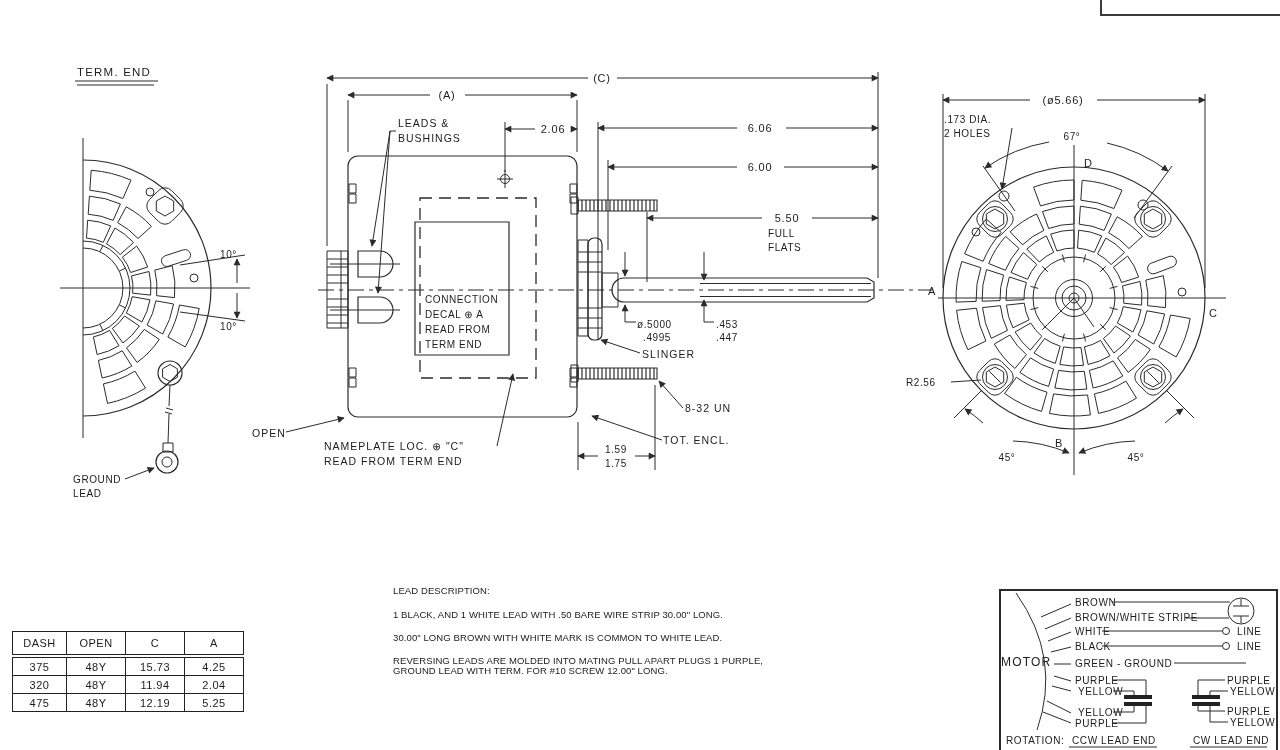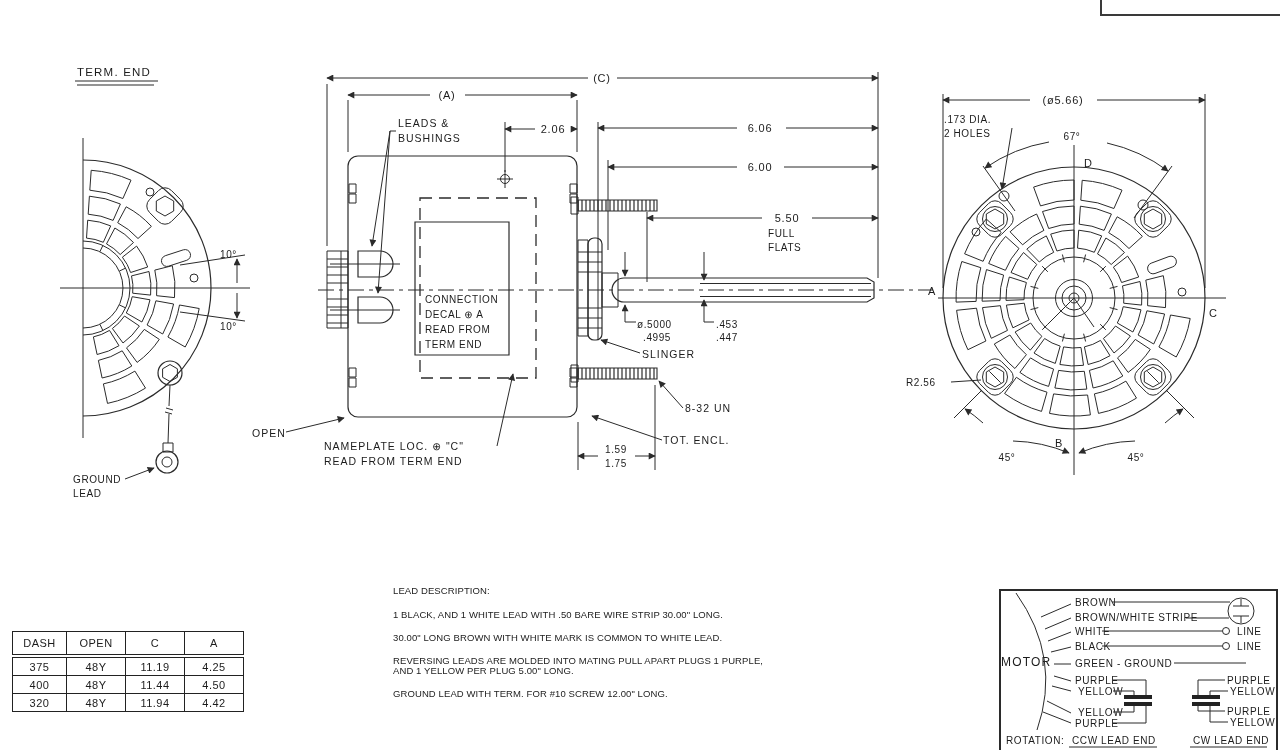--- a/index.html
+++ b/index.html
@@ -366,44 +366,43 @@
       <th>DASH</th>
       <th>OPEN</th>
       <th>C</th>
       <th>A</th>
     </tr>
   </thead>
   <tbody>
     <tr>
       <td>375</td>
         <td>48Y</td>
-        <td>11.19</td>
+        <td>15.73</td>
         <td>4.25</td>
-    </tr>
-    <tr>
-      <td>400</td>
-        <td>48Y</td>
-        <td>11.44</td>
-        <td>4.50</td>
     </tr>
     <tr>
       <td>320</td>
         <td>48Y</td>
         <td>11.94</td>
-        <td>4.42</td>
+        <td>2.04</td>
+    </tr>
+    <tr>
+      <td>475</td>
+        <td>48Y</td>
+        <td>12.19</td>
+        <td>5.25</td>
     </tr>
   </tbody>
 </table>
 
 <div id="lead-desc">
   <div class="gap14">LEAD DESCRIPTION:</div>
   <div class="gap14">1 BLACK, AND 1 WHITE LEAD WITH .50 BARE WIRE STRIP 30.00" LONG.</div>
   <div class="gap12">30.00" LONG BROWN WITH WHITE MARK IS COMMON TO WHITE LEAD.</div>
   <div>REVERSING LEADS ARE MOLDED INTO MATING PULL APART PLUGS 1 PURPLE,</div>
-  <div class="gap12">AND 1 YELLOW PER PLUG 5.00" LONG.</div>
   <div>GROUND LEAD WITH TERM. FOR #10 SCREW 12.00" LONG.</div>
 </div>
 
 <svg style="left:995px;top:583px" width="285" height="167" viewBox="995 583 285 167">
   <rect x="1000" y="590" width="277" height="164" fill="none" stroke="#2b2b2b" stroke-width="2"></rect>
   <text x="1001" y="666" font-size="12" letter-spacing="1.2">MOTOR</text>
   <path class="thin" d="M1016,593 Q1062,658 1037,730"></path>
 
   <path class="thin" d="M1041,617L1071,604 M1045,629L1071,618 M1048,641L1071,632 M1051,652L1071,647 M1054,664L1071,664 M1054,676L1071,681 M1052,686L1071,691 M1047,701L1071,713 M1043,712L1071,723"></path>
 

